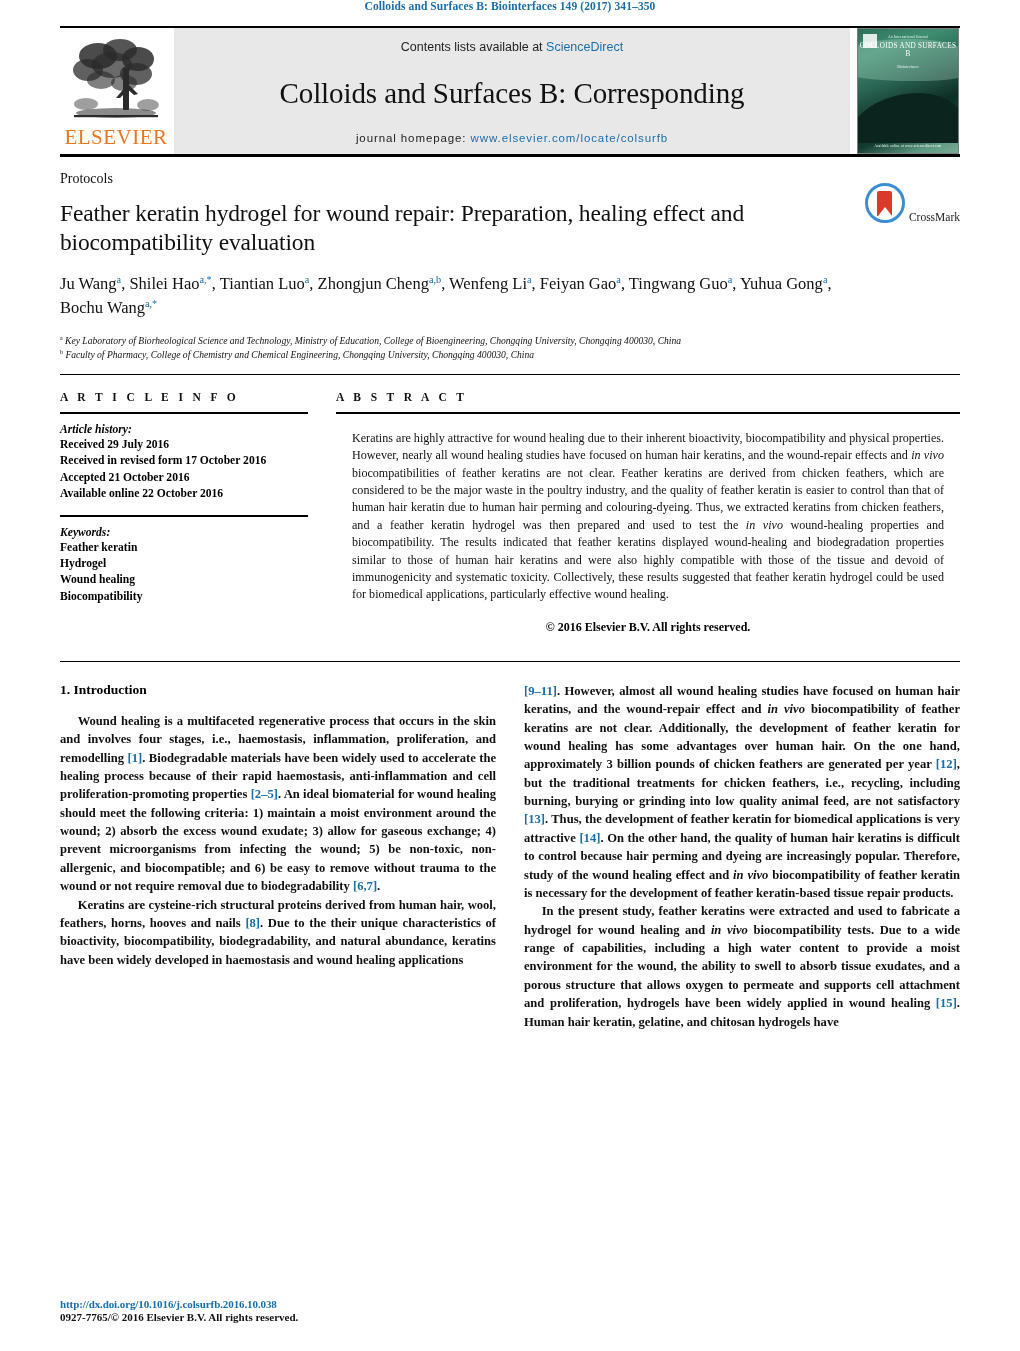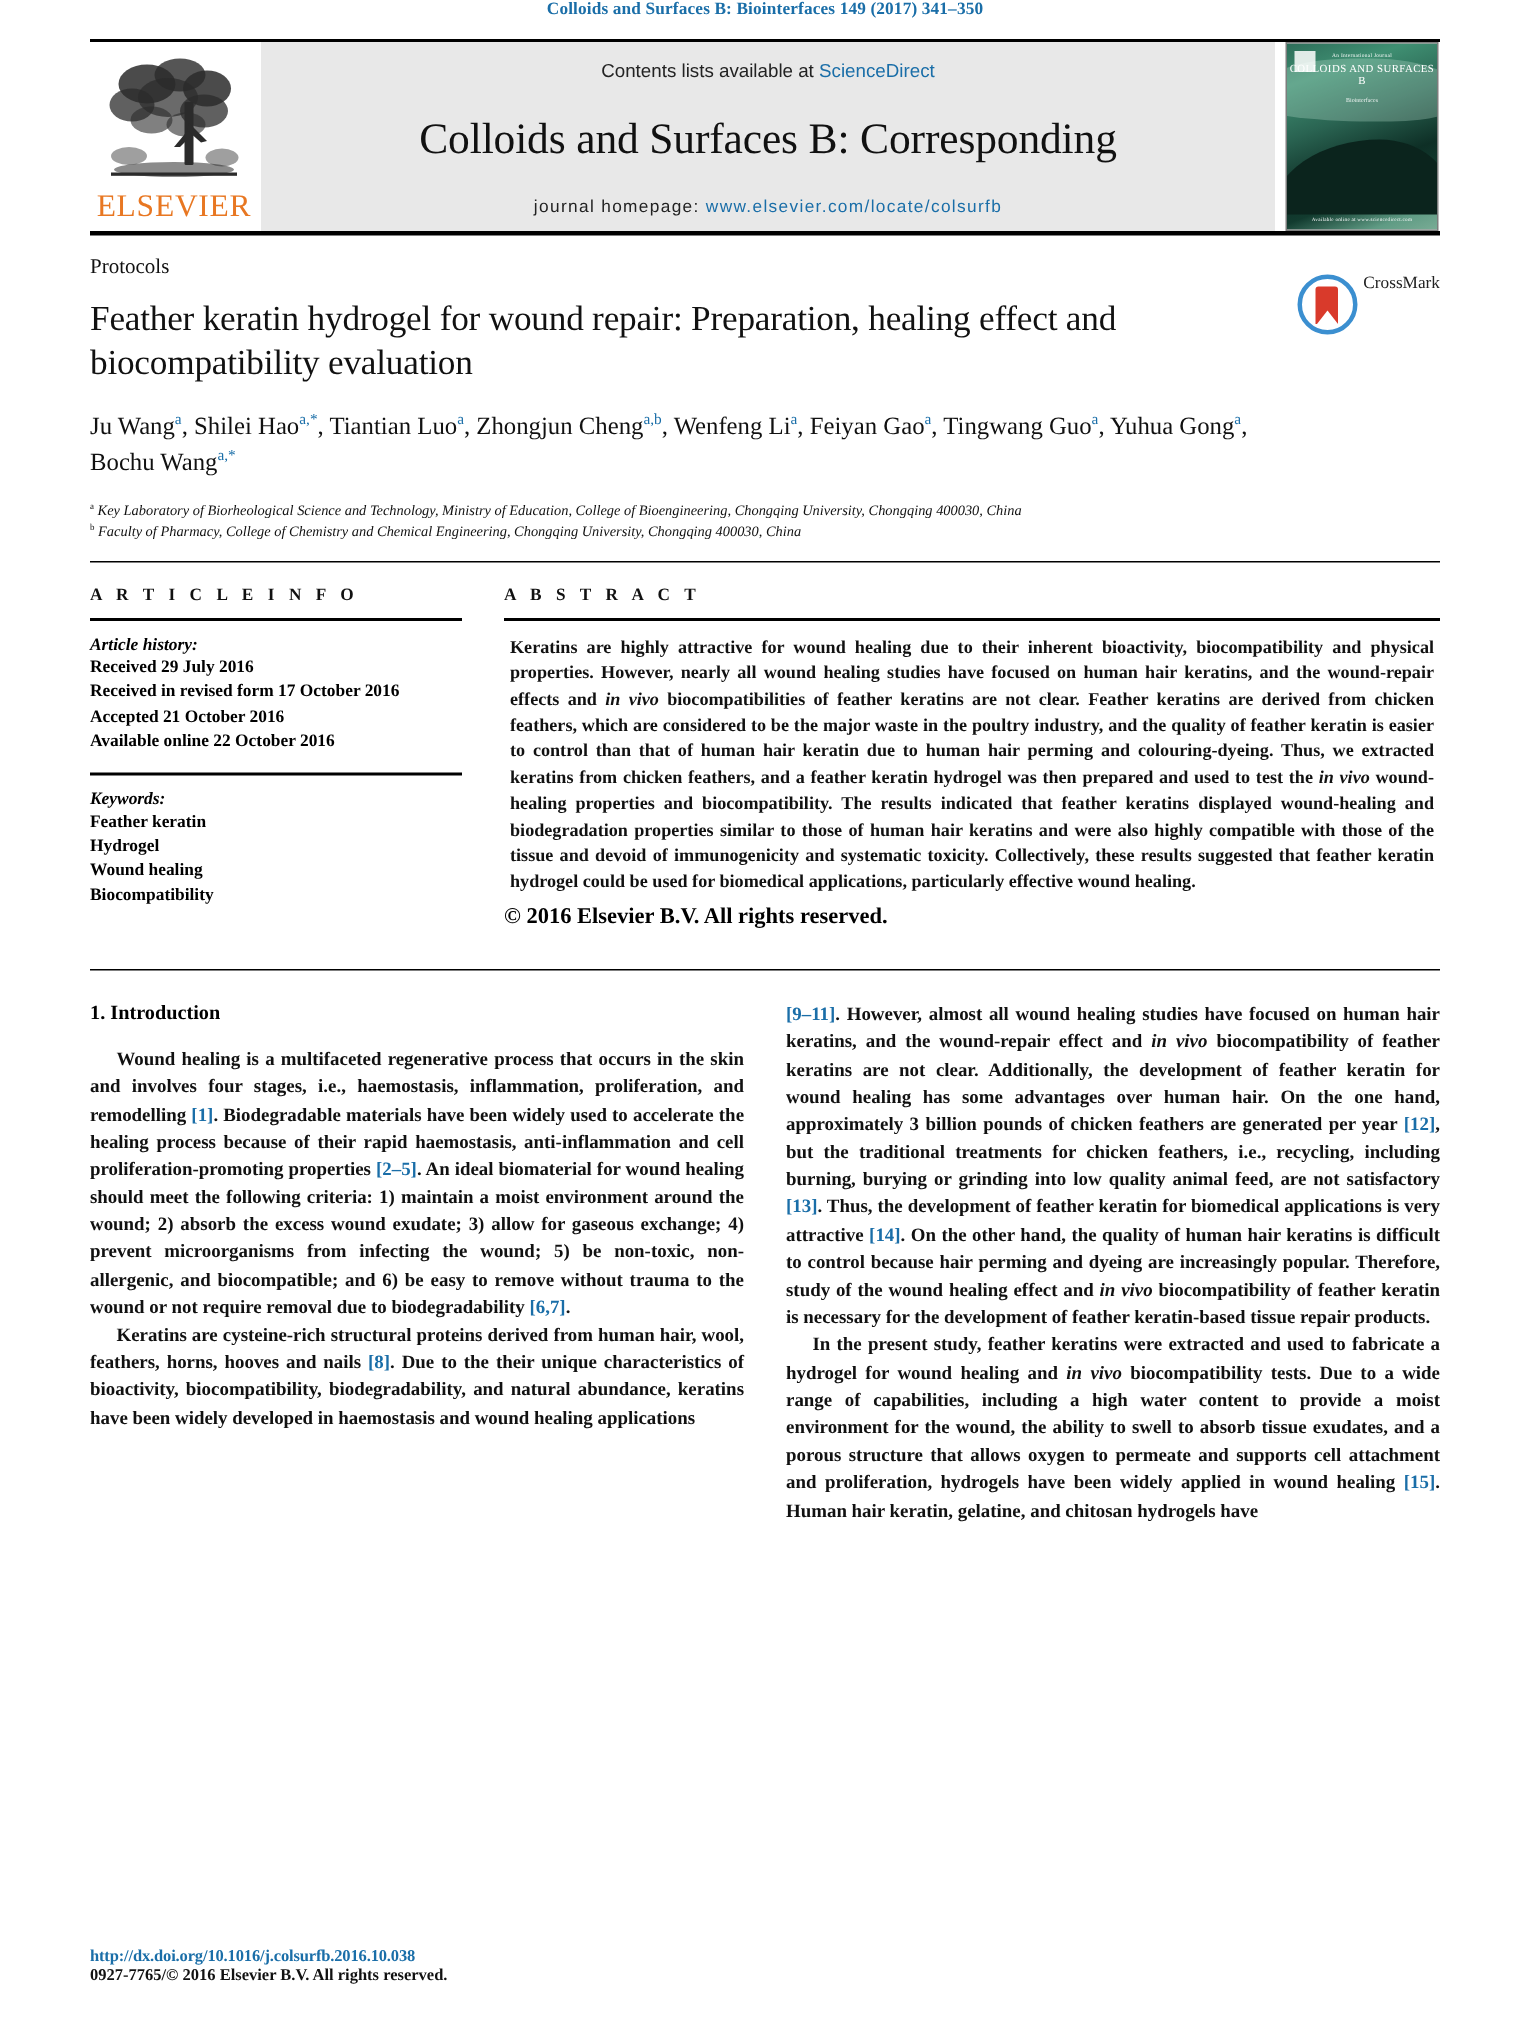--- a/index.html
+++ b/index.html
@@ -165,21 +165,21 @@
     color: #111;
     margin: 0 0 16px 0;
     max-width: 780px;
     letter-spacing: -0.15px;
   }
   .crossmark {
     position: absolute;
     right: 0;
     top: 26px;
     display: flex;
-    align-items: flex-start;
+    align-items: flex-end;
     gap: 4px;
   }
   .cm-badge {
     width: 40px; height: 40px;
     border-radius: 50%;
     background: #ffffff;
     border: 3.5px solid #3b8fd0;
     position: relative;
     display:flex; align-items:center; justify-content:center;
     box-sizing: border-box;
@@ -270,29 +270,29 @@
     font-weight: bold;
     line-height: 1.42;
     margin: 0;
   }
   .kw-rule { border-top: 2px solid #000; margin: 12px 0 9px 0; }
 
   .abstract-body {
     font-size: 12.1px;
     line-height: 1.44;
     text-align: justify;
-    font-weight: bold;
-    color: #111;
-    margin: 4px;
+    font-weight: normal;
+    color: #111;
+    margin: 16px;
     hyphens: auto;
   }
   .abstract-body i { font-style: italic; }
   .copyright {
-    text-align: left;
-    font-size: 15px;
+    text-align: center;
+    font-size: 12px;
     font-weight: bold;
     margin-top: 6px;
   }
 
   
   .body-rule {
     margin: 26px 60px 0 60px;
     border-top: 1px solid #000;
   }
   .body-cols {

